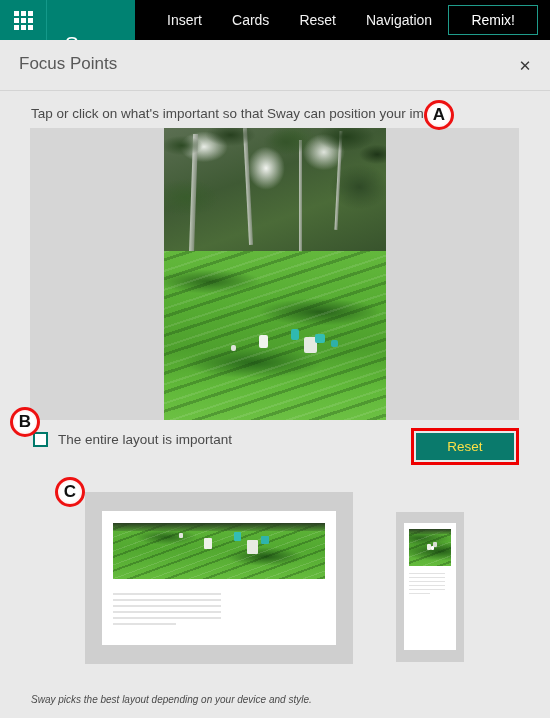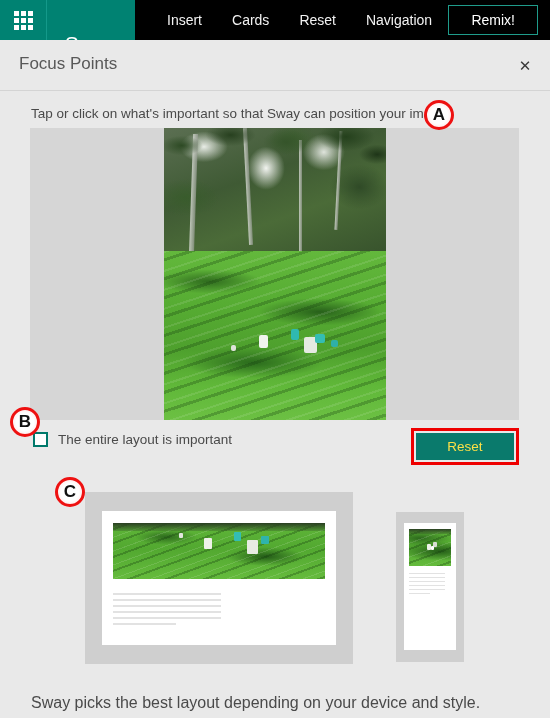--- a/index.html
+++ b/index.html
@@ -294,23 +294,24 @@
     height: 2px;
     background: #e2e2e2;
     margin-bottom: 4px;
   }
   .txtline.short { width: 58%; }
   .txtline.mini { height: 1px; margin-bottom: 3px; }
 
   .footer-note {
     position: absolute;
     left: 31px; top: 603px;
-    font-size: 16px;
+    font-size: 10px;
     color: #4a4a4a;
     white-space: nowrap;
+    font-style: italic;
   }
 
   
   .marker {
     position: absolute;
     width: 30px; height: 30px;
     border-radius: 50%;
     border: 3px solid #ee1111;
     background: radial-gradient(circle at 50% 50%, #ffffff 52%, #ffd6d6 100%);
     display: flex;

